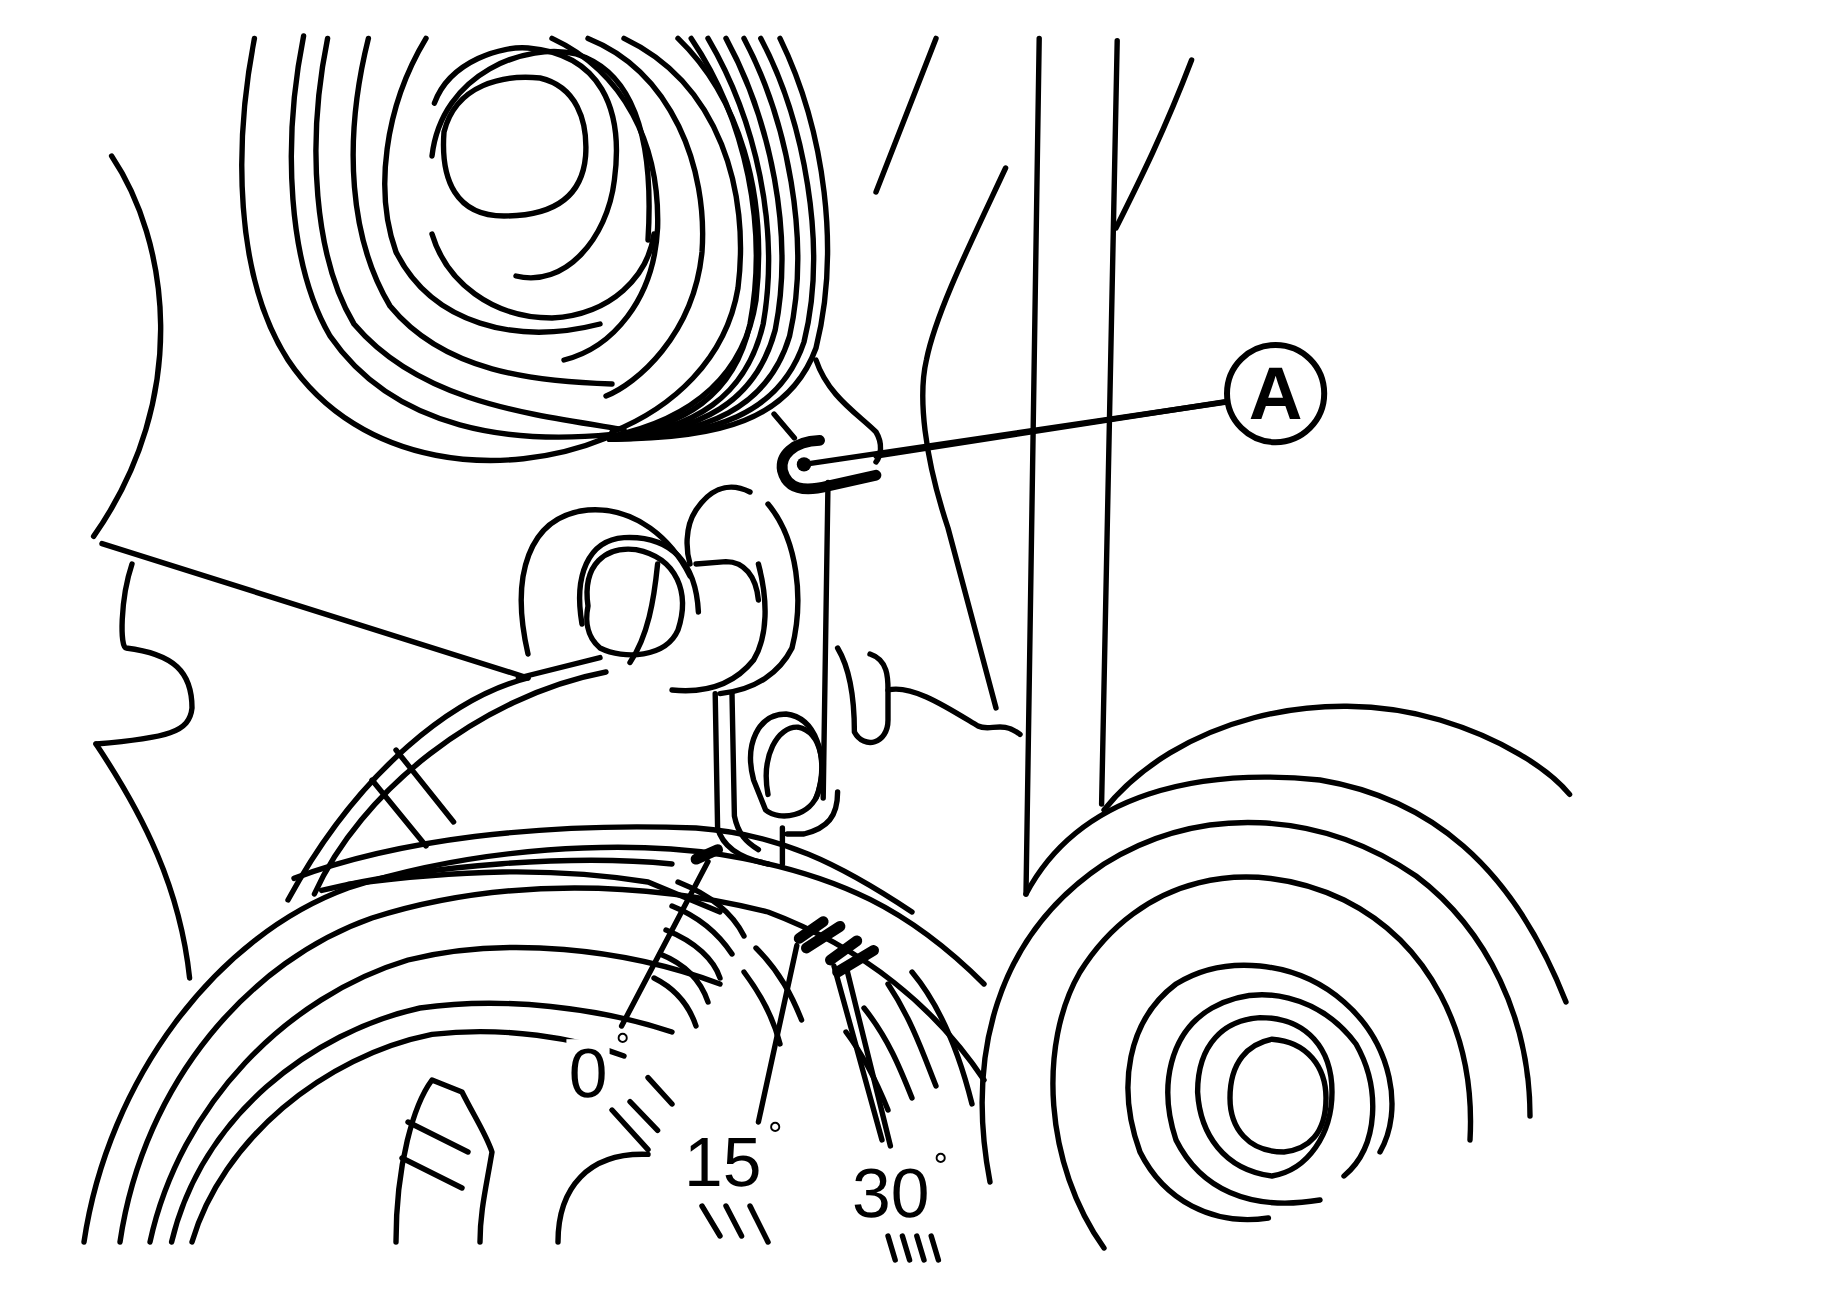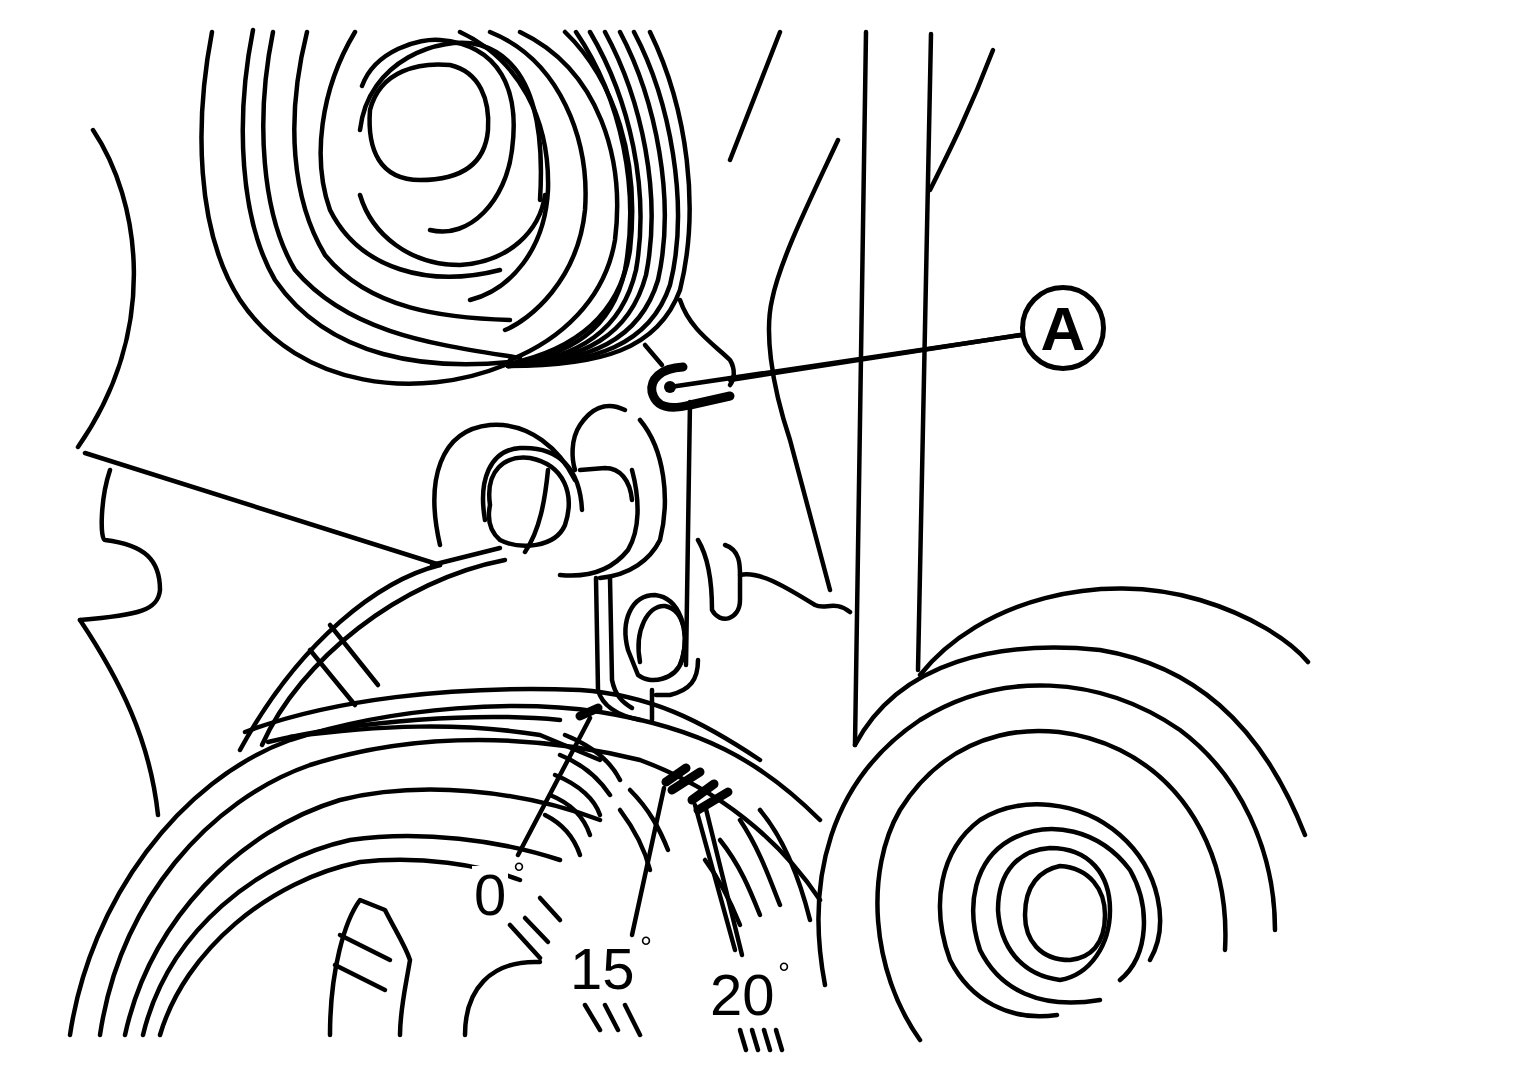--- a/index.html
+++ b/index.html
@@ -187,17 +187,17 @@
     <span>0</span>
   </div>
   <div class="deg" style="left:513px; top:858px;">°</div>
 
   <div class="lbl" style="left:568px; top:940px;">
     <span>15</span>
   </div>
   <div class="deg" style="left:640px; top:932px;">°</div>
 
   <div class="lbl" style="left:708px; top:966px;">
-    <span>20</span>
+    <span>30</span>
   </div>
   <div class="deg" style="left:778px; top:958px;">°</div>
 
 </div>
 
 </body></html>

